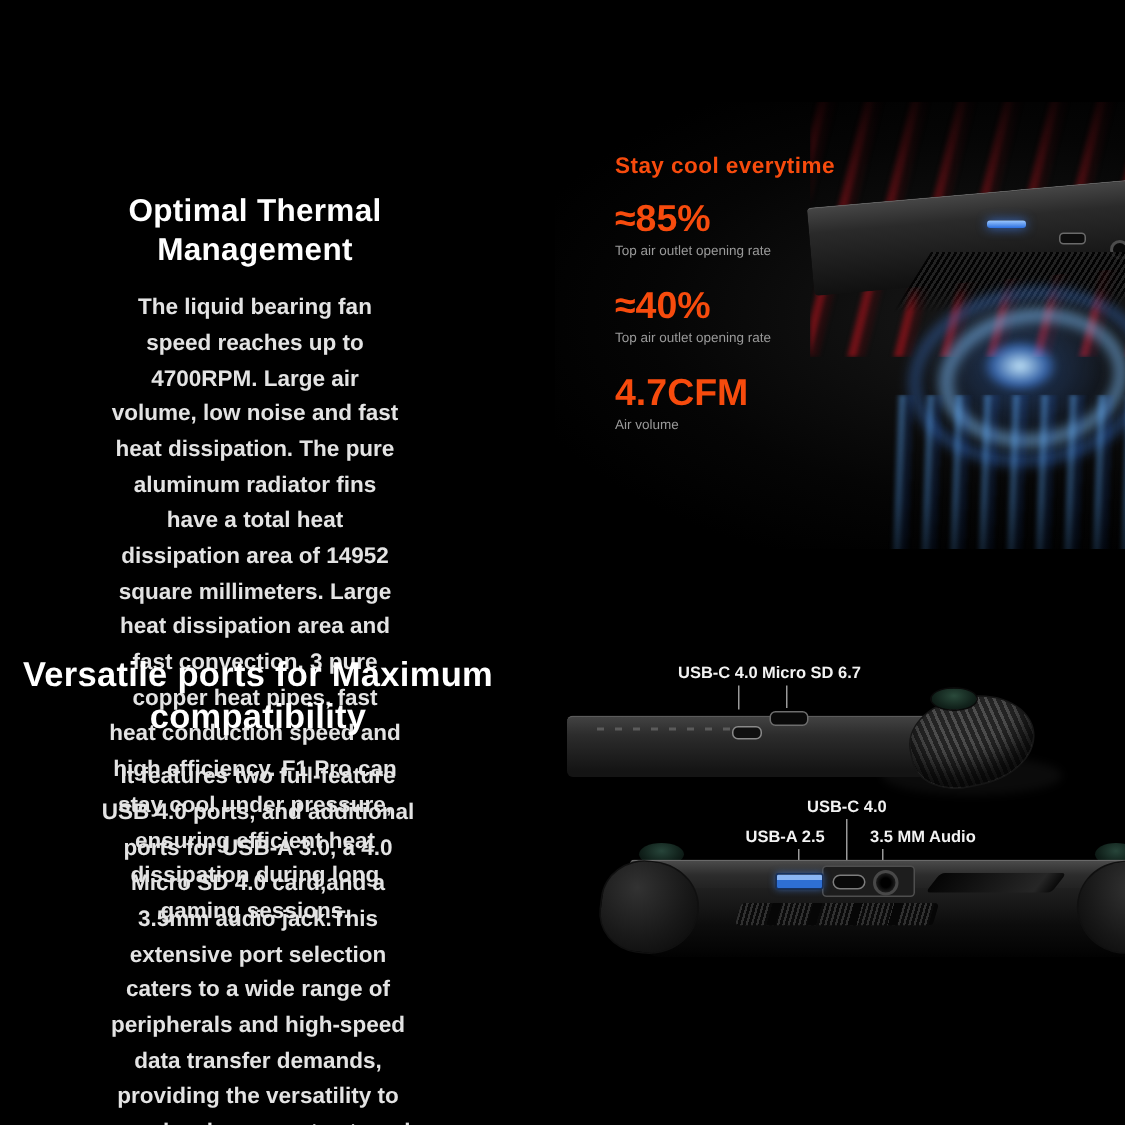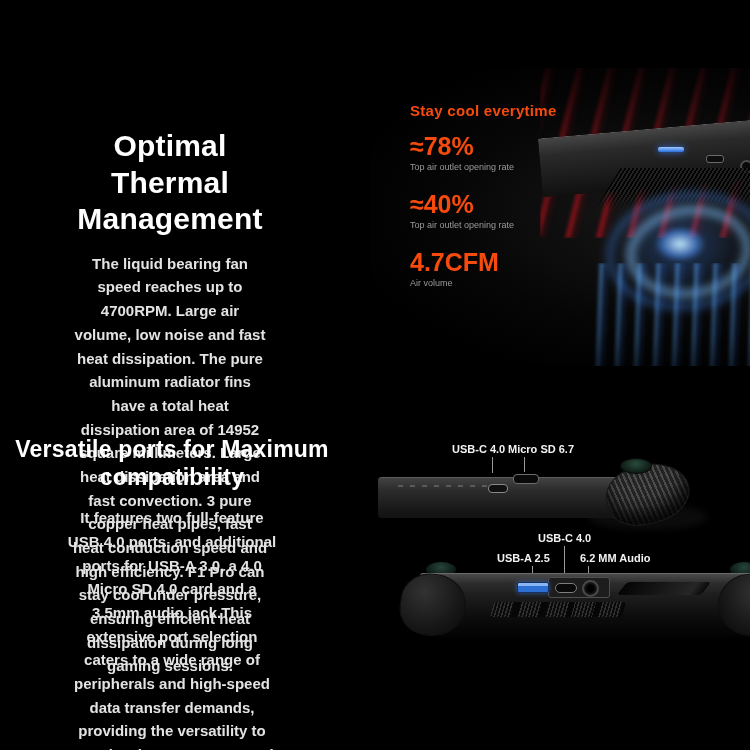--- a/index.html
+++ b/index.html
@@ -3,21 +3,21 @@
 <meta charset="utf-8">
 <style>
   html,body{margin:0;padding:0;background:#000;}
   .stage{position:relative;width:750px;height:750px;background:#000;overflow:hidden;
          font-family:"Liberation Sans",sans-serif;color:#fff;}
 
   
   .col{position:absolute;text-align:center;}
   .col-1{left:55px;top:128px;width:230px;}
   .col-2{left:5px;top:436px;width:334px;}
-  h1.head{margin:0;font-size:30px;line-height:1.22;font-weight:bold;color:#fff;letter-spacing:.2px;}
+  h1.head{margin:0;font-size:21px;line-height:1.22;font-weight:bold;color:#fff;letter-spacing:.2px;}
   h2.head{margin:0;font-size:23px;line-height:1.2;font-weight:bold;color:#fff;letter-spacing:.2px;}
   .bodytext{margin:14px auto 0;font-size:15px;line-height:1.58;color:#e3e3e3;font-weight:bold;}
   .col-1 .bodytext{width:196px;}
   .col-2 .bodytext{width:212px;margin-top:15px;}
 
   
   .photo1{position:absolute;left:370px;top:68px;width:380px;height:298px;overflow:hidden;
           background:radial-gradient(ellipse at 78% 48%, #181818 0%, #050505 55%, #000 80%);}
   .red-streaks{position:absolute;right:-30px;top:-20px;width:240px;height:190px;
           background:repeating-linear-gradient(104deg, rgba(0,0,0,0) 0 9px, rgba(172,18,28,.62) 11px 15px,
@@ -142,21 +142,21 @@
         <div class="fan-halo"></div>
         <div class="fan-ring1"></div>
         <div class="fan-ring2"></div>
         <div class="fan-core"></div>
       </div>
       <div class="fan-streams"></div>
 
       <div class="thermal-copy">
         <h3 class="cool-title" style="color:#f74b0d">Stay cool everytime</h3>
         <div class="stat">
-          <div class="stat-value" style="color:#f74b0d">≈78%</div>
+          <div class="stat-value" style="color:#f74b0d">≈85%</div>
           <div class="stat-caption">Top air outlet opening rate</div>
         </div>
         <div class="stat">
           <div class="stat-value" style="color:#f74b0d">≈40%</div>
           <div class="stat-caption">Top air outlet opening rate</div>
         </div>
         <div class="stat">
           <div class="stat-value" style="color:#f74b0d">4.7CFM</div>
           <div class="stat-caption">Air volume</div>
         </div>
@@ -180,21 +180,21 @@
       <div class="dev1-marks"></div>
       <div class="sd-slot"></div>
       <div class="usbc-f1"></div>
       <div class="grip1"></div>
       <div class="stick1"></div>
     </div>
 
     <div class="fig fig-bottom">
       <span class="port-label" style="left:168px;top:6px">USB-C 4.0</span>
       <span class="port-label" style="left:127px;top:26px">USB-A 2.5</span>
-      <span class="port-label" style="left:210px;top:26px">6.2 MM Audio</span>
+      <span class="port-label" style="left:210px;top:26px">3.5 MM Audio</span>
       <span class="leader" style="left:194px;top:20px;height:34px"></span>
       <span class="leader" style="left:162px;top:40px;height:14px"></span>
       <span class="leader" style="left:218px;top:40px;height:12px"></span>
       <div class="stick2L"></div>
       <div class="stick2R"></div>
       <div class="dev2-bar"></div>
       <div class="dev2-body"></div>
       <div class="grip2L"></div>
       <div class="grip2R"></div>
       <div class="port-plate"></div>

